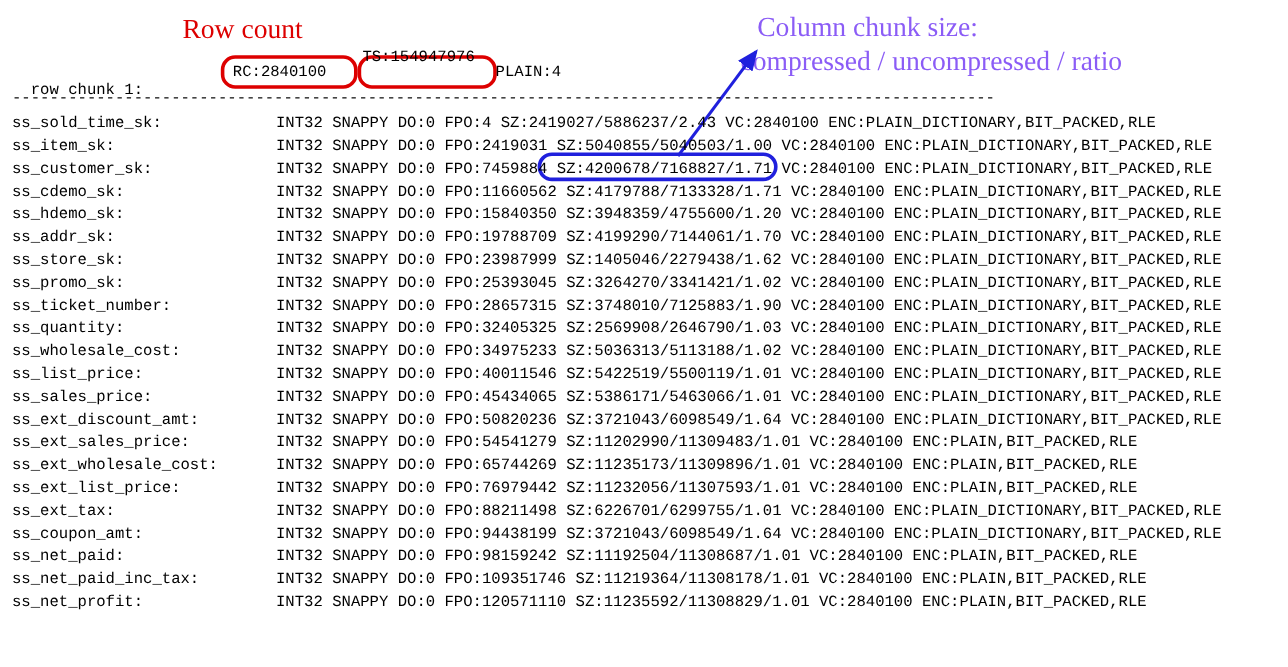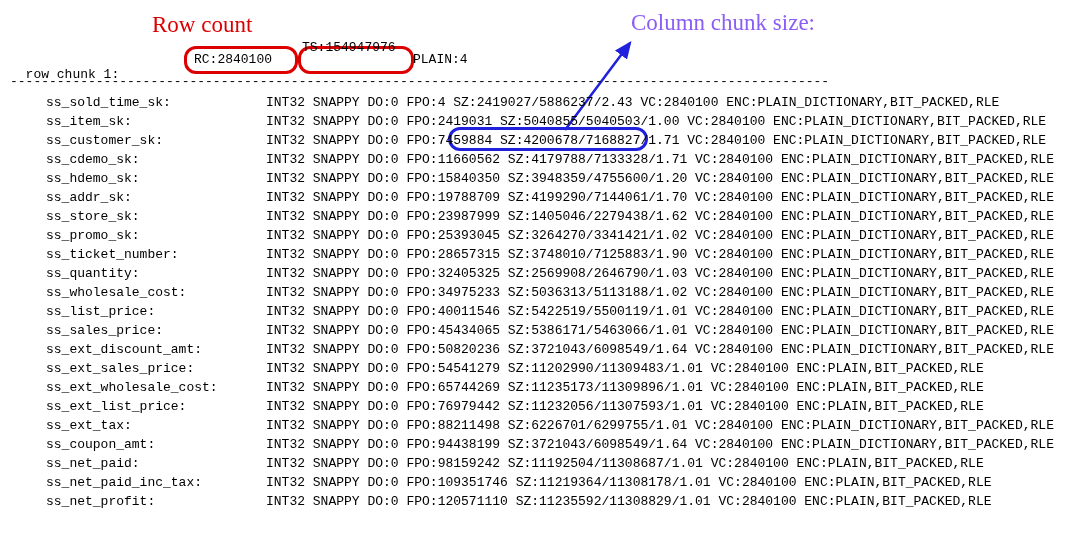--- a/index.html
+++ b/index.html
@@ -42,30 +42,31 @@
   .sep {
     position: absolute;
     white-space: pre;
     letter-spacing: 0;
   }
   .cols {
     position: absolute;
     white-space: pre;
     line-height: 19px;
   }
-  .colrow { display: flex; margin-left: 36px; }
+  .colrow { display: flex; }
   .c-name { display: inline-block; width: 220px; }
   .c-rest { display: inline-block; }
 </style>
 </head>
 <body>
 <div class="canvas">
 
 <div class="anno anno-red" style="position:absolute; left:152px; top:12px;">Row count</div>
 <div class="anno anno-blue" style="position:absolute; left:631px; top:10px;">Column chunk size:</div>
+<div class="anno anno-blue" style="position:absolute; left:617px; top:38px;">compressed / uncompressed / ratio</div>
 
 <div class="hl-box hl-red" style="left:184px; top:46px; width:108px; height:22px;"></div>
 <div class="hl-box hl-red" style="left:298px; top:46px; width:110px; height:22px;"></div>
 <div class="hl-box hl-blue" style="left:448px; top:127px; width:194px; height:18px;"></div>
 
 <svg class="arrow-svg" style="left:555px; top:35px; width:90px; height:100px;" viewBox="0 0 90 100">
   <defs>
     <marker id="ahead" markerWidth="8" markerHeight="8" refX="6" refY="3" orient="auto">
       <path d="M0,0 L7,3 L0,6 Z" fill="#2020dd"></path>
     </marker>

